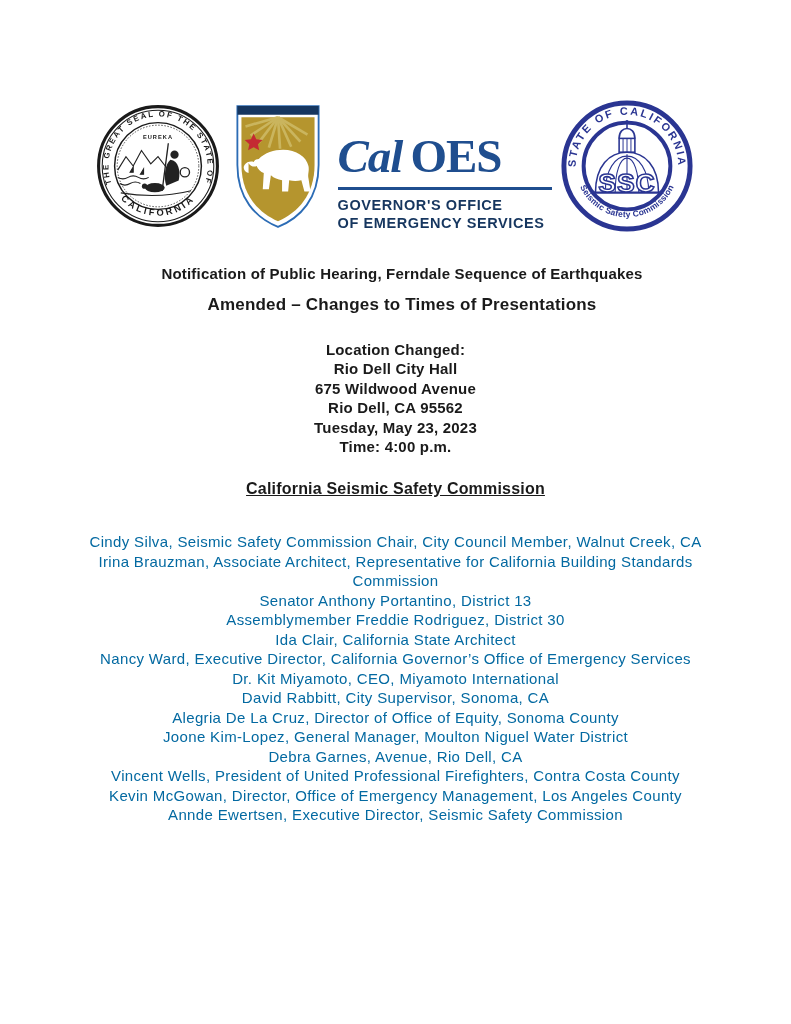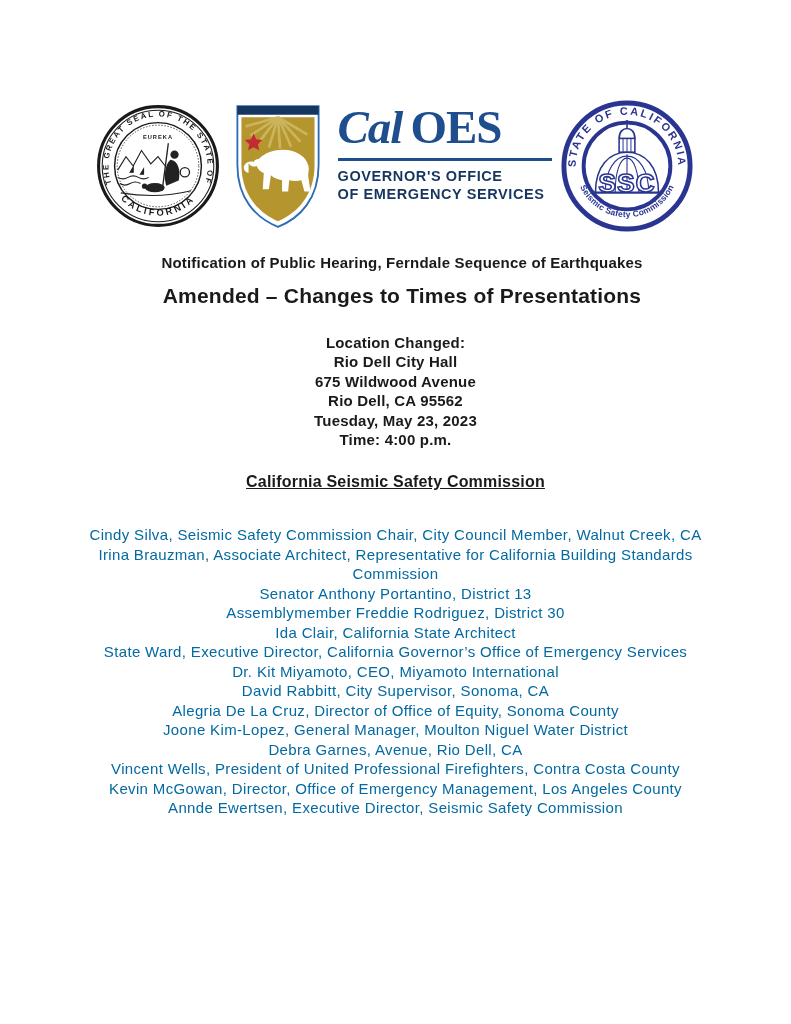--- a/index.html
+++ b/index.html
@@ -11,38 +11,38 @@
     overflow: hidden;
   }
   .page { width: 791px; height: 1024px; padding-top: 97px; }
 
   
   .logo-row {
     width: 600px; margin: 0 auto;
     display: flex; align-items: center; justify-content: space-between;
     gap: 4px;
   }
-  .caloes-lockup { display: flex; align-items: flex-start; gap: 8px; }
+  .caloes-lockup { display: flex; align-items: flex-end; gap: 8px; }
   .caloes-textblock { width: 214px; padding-top: 4px; }
   .caloes-wordmark {
     font-family: "Liberation Serif", serif;
     font-weight: bold; font-size: 47px; line-height: 1.0;
     color: #1F4E8F; letter-spacing: -1px; white-space: nowrap;
   }
   .caloes-wordmark .cal { font-style: italic; margin-right: 8px; }
   .caloes-rule { height: 3px; background: #1F4E8F; margin: 7px 0 6px 0; width: 100%; }
   .caloes-sub {
     font-weight: bold; font-size: 14.5px; line-height: 1.25;
     color: #16365F; letter-spacing: 0.6px; white-space: nowrap;
   }
 
   
-  .heading-block { margin-top: 19px; text-align: center; padding-left: 13px; }
+  .heading-block { margin-top: 30px; text-align: center; padding-left: 13px; }
   .heading-line1 { font-weight: bold; font-size: 15px; letter-spacing: 0.2px; }
-  .heading-line2 { font-weight: bold; font-size: 21px; letter-spacing: 0.2px; margin-top: 13px; }
+  .heading-line2 { font-weight: bold; font-size: 17px; letter-spacing: 0.2px; margin-top: 13px; }
 
   .location-block { margin-top: 25px; text-align: center; }
   .loc-line { font-weight: bold; font-size: 15px; line-height: 19.4px; letter-spacing: 0.2px; }
 
   .commission-title {
     margin-top: 24px; text-align: center;
     font-weight: bold; font-size: 16px; letter-spacing: 0.2px; text-decoration: underline;
   }
 
   .attendees {
@@ -187,21 +187,21 @@
       <div class="attendee">Cindy Silva, Seismic Safety Commission Chair, City Council Member, Walnut Creek, CA</div>
 
       <div class="attendee">Irina Brauzman, Associate Architect, Representative for California Building Standards Commission</div>
 
       <div class="attendee">Senator Anthony Portantino, District 13</div>
 
       <div class="attendee">Assemblymember Freddie Rodriguez, District 30</div>
 
       <div class="attendee">Ida Clair, California State Architect</div>
 
-      <div class="attendee">State Ward, Executive Director, California Governor’s Office of Emergency Services</div>
+      <div class="attendee">Nancy Ward, Executive Director, California Governor’s Office of Emergency Services</div>
 
       <div class="attendee">Dr. Kit Miyamoto, CEO, Miyamoto International</div>
 
       <div class="attendee">David Rabbitt, City Supervisor, Sonoma, CA</div>
 
       <div class="attendee">Alegria De La Cruz, Director of Office of Equity, Sonoma County</div>
 
       <div class="attendee">Joone Kim-Lopez, General Manager, Moulton Niguel Water District</div>
 
       <div class="attendee">Debra Garnes, Avenue, Rio Dell, CA</div>

